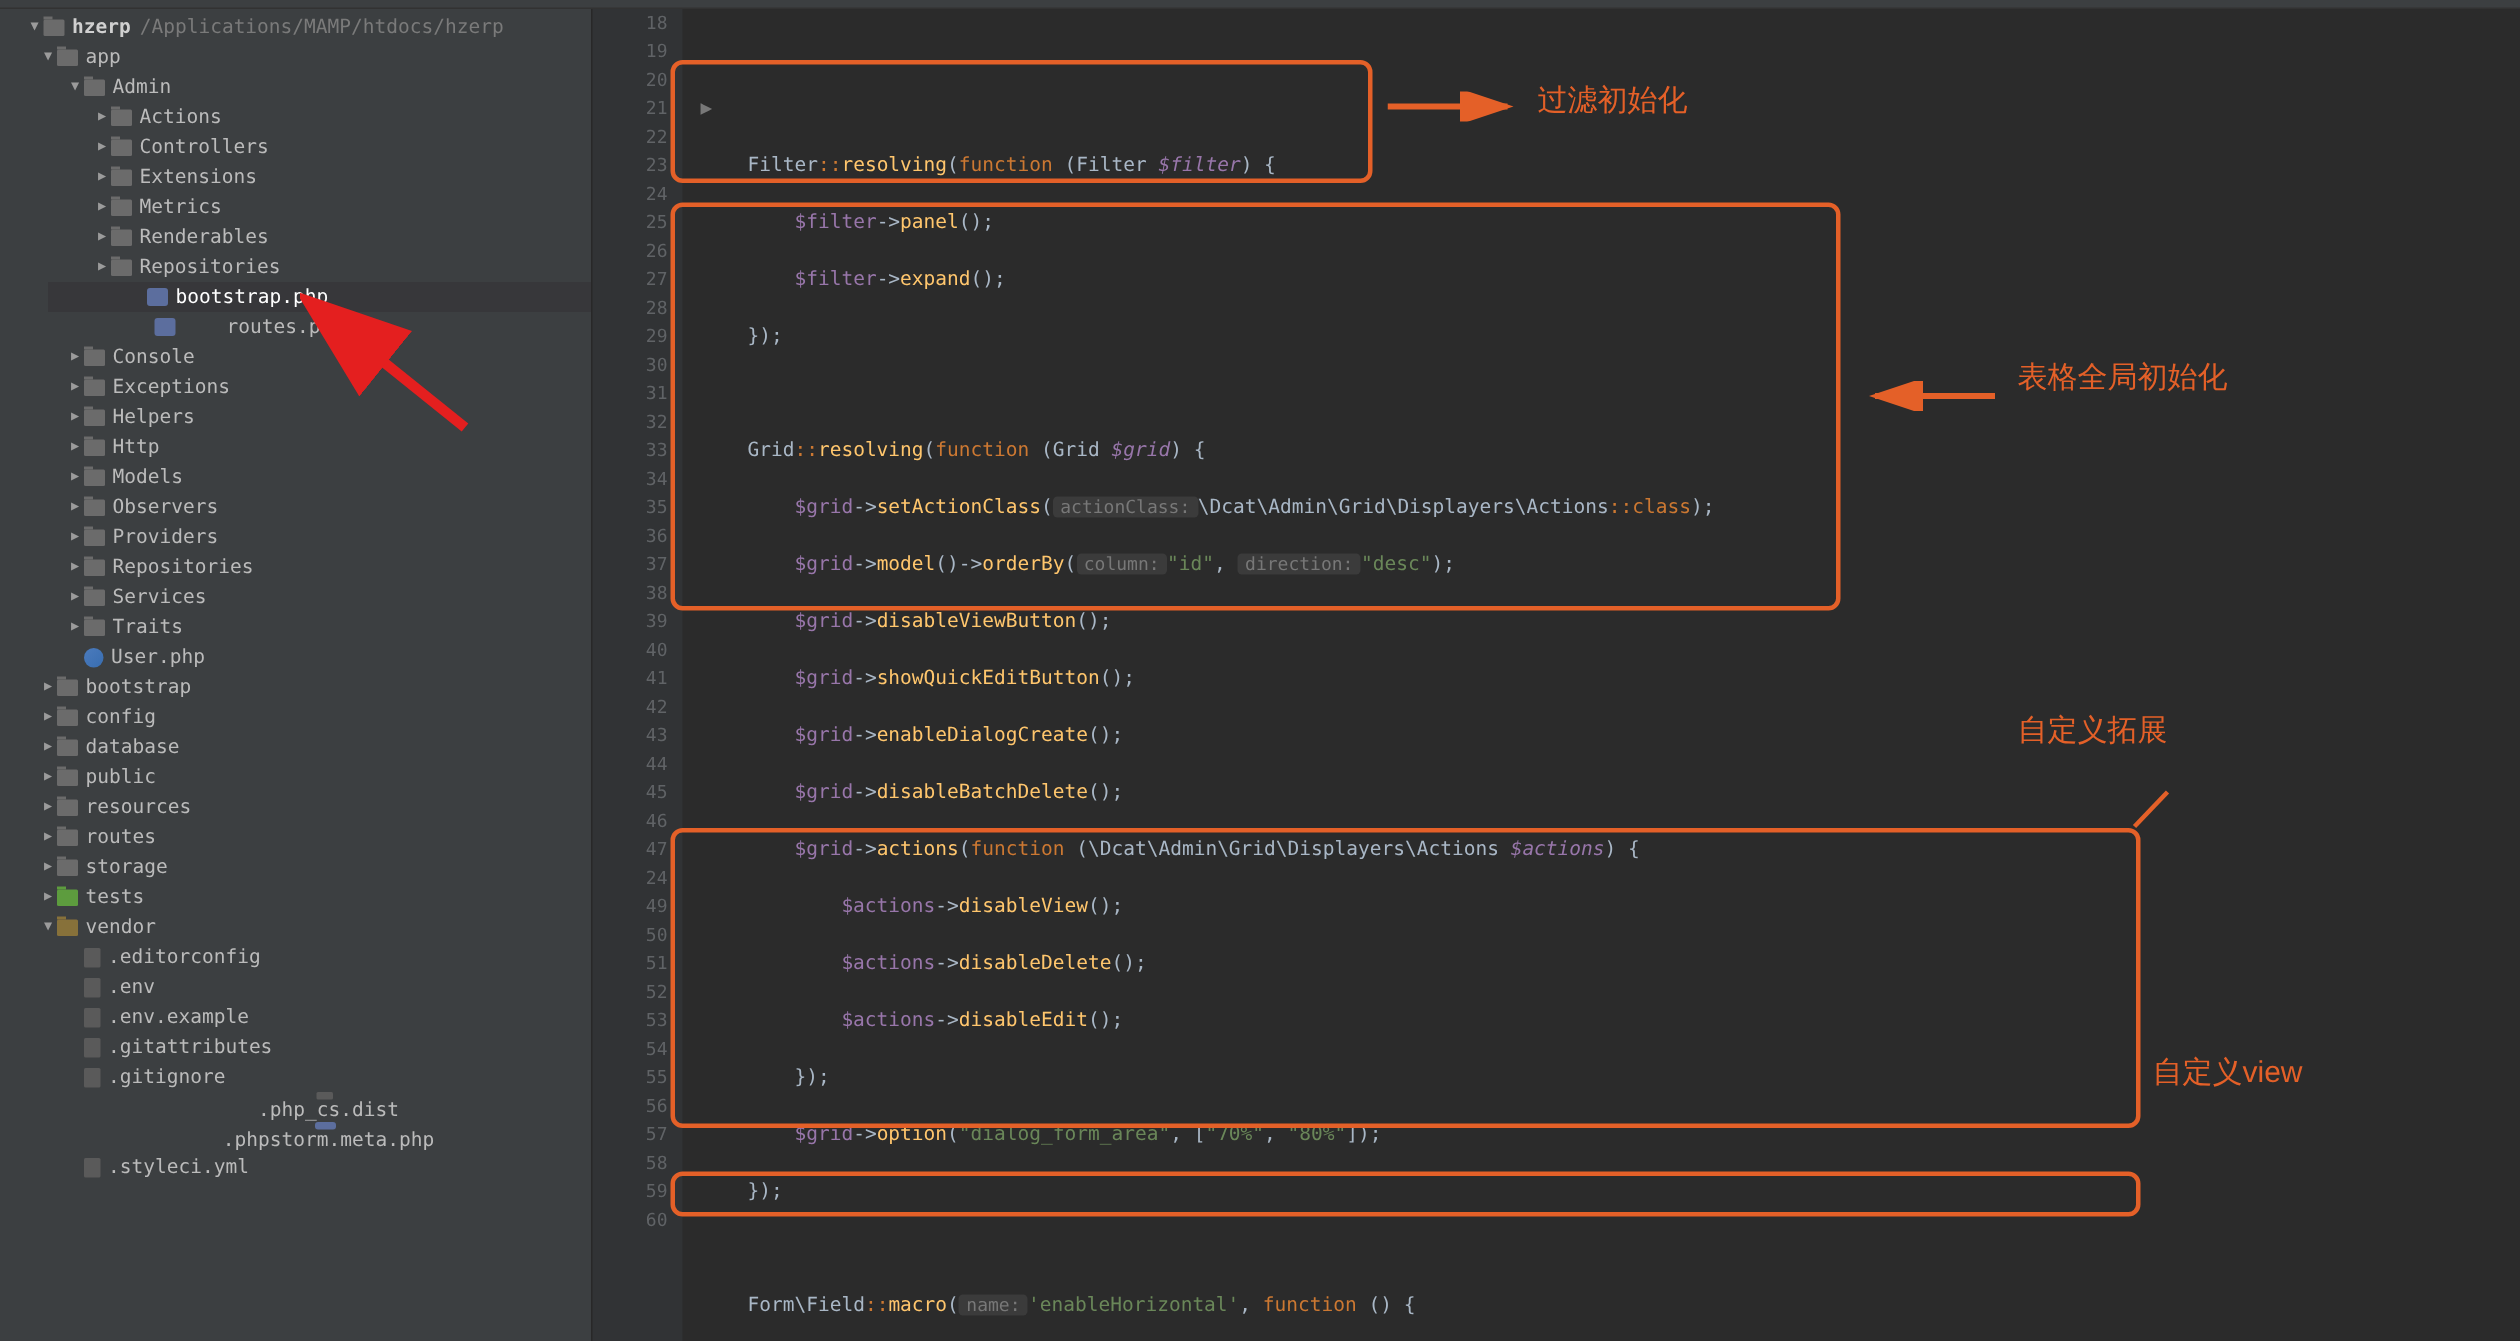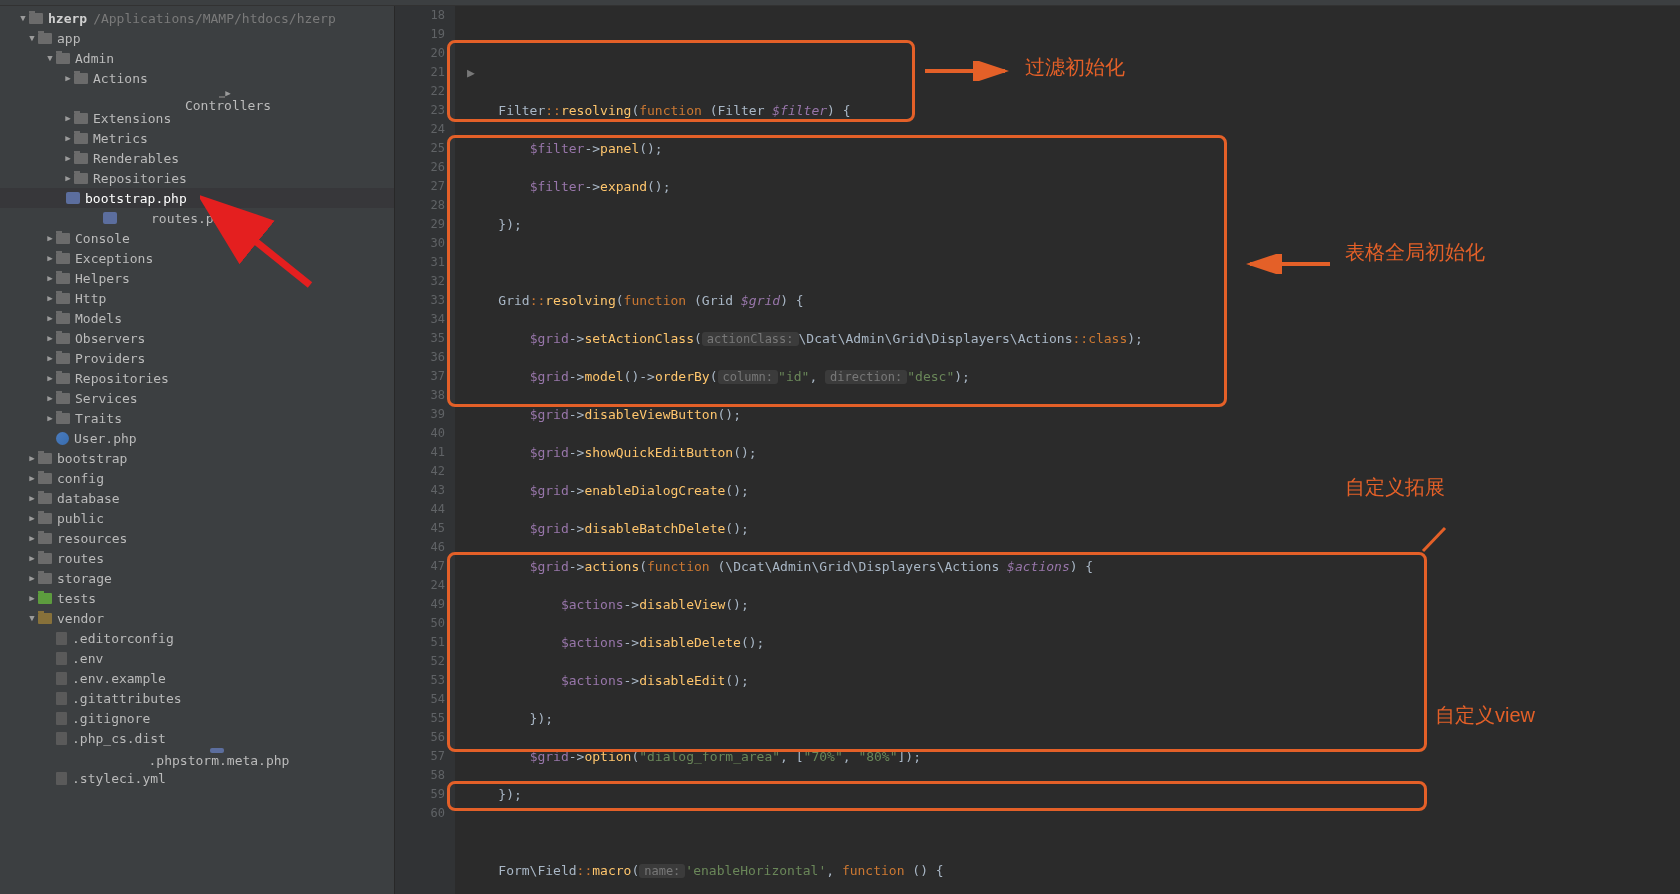--- a/index.html
+++ b/index.html
@@ -156,21 +156,21 @@
       <div class="tree-row" style="padding-left: 44px;">
         <span class="arrow open"></span>
         <span class="ficon folder"></span>
         <span>Admin</span>
       </div>
       <div class="tree-row" style="padding-left: 62px;">
         <span class="arrow closed"></span>
         <span class="ficon folder"></span>
         <span>Actions</span>
       </div>
-      <div class="tree-row" style="padding-left: 62px; flex-direction: column;">
+      <div class="tree-row" style="padding-left: 62px;">
         <span class="arrow closed"></span>
         <span class="ficon folder"></span>
         <span>Controllers</span>
       </div>
       <div class="tree-row" style="padding-left: 62px;">
         <span class="arrow closed"></span>
         <span class="ficon folder"></span>
         <span>Extensions</span>
       </div>
       <div class="tree-row" style="padding-left: 62px;">
@@ -181,21 +181,21 @@
       <div class="tree-row" style="padding-left: 62px;">
         <span class="arrow closed"></span>
         <span class="ficon folder"></span>
         <span>Renderables</span>
       </div>
       <div class="tree-row" style="padding-left: 62px;">
         <span class="arrow closed"></span>
         <span class="ficon folder"></span>
         <span>Repositories</span>
       </div>
-      <div class="tree-row selected" style="padding-left: 54px;">
+      <div class="tree-row selected" style="padding-left: 54px; margin-left: 32px;">
         <span class="arrow none"></span>
         <span class="ficon php"></span>
         <span>bootstrap.php</span>
       </div>
       <div class="tree-row" style="padding-left: 62px; gap: 29px;">
         <span class="arrow none"></span>
         <span class="ficon php"></span>
         <span>routes.php</span>
       </div>
       <div class="tree-row" style="padding-left: 44px;">
@@ -316,21 +316,21 @@
       <div class="tree-row" style="padding-left: 44px;">
         <span class="arrow none"></span>
         <span class="ficon file"></span>
         <span>.gitattributes</span>
       </div>
       <div class="tree-row" style="padding-left: 44px;">
         <span class="arrow none"></span>
         <span class="ficon file"></span>
         <span>.gitignore</span>
       </div>
-      <div class="tree-row" style="padding-left: 44px;">
+      <div class="tree-row" style="padding-left: 44px; flex-direction: column;">
         <span class="arrow none"></span>
         <span class="ficon file"></span>
         <span>.php_cs.dist</span>
       </div>
       <div class="tree-row" style="padding-left: 44px; flex-direction: column;">
         <span class="arrow none"></span>
         <span class="ficon php"></span>
         <span>.phpstorm.meta.php</span>
       </div>
       <div class="tree-row" style="padding-left: 44px;">

